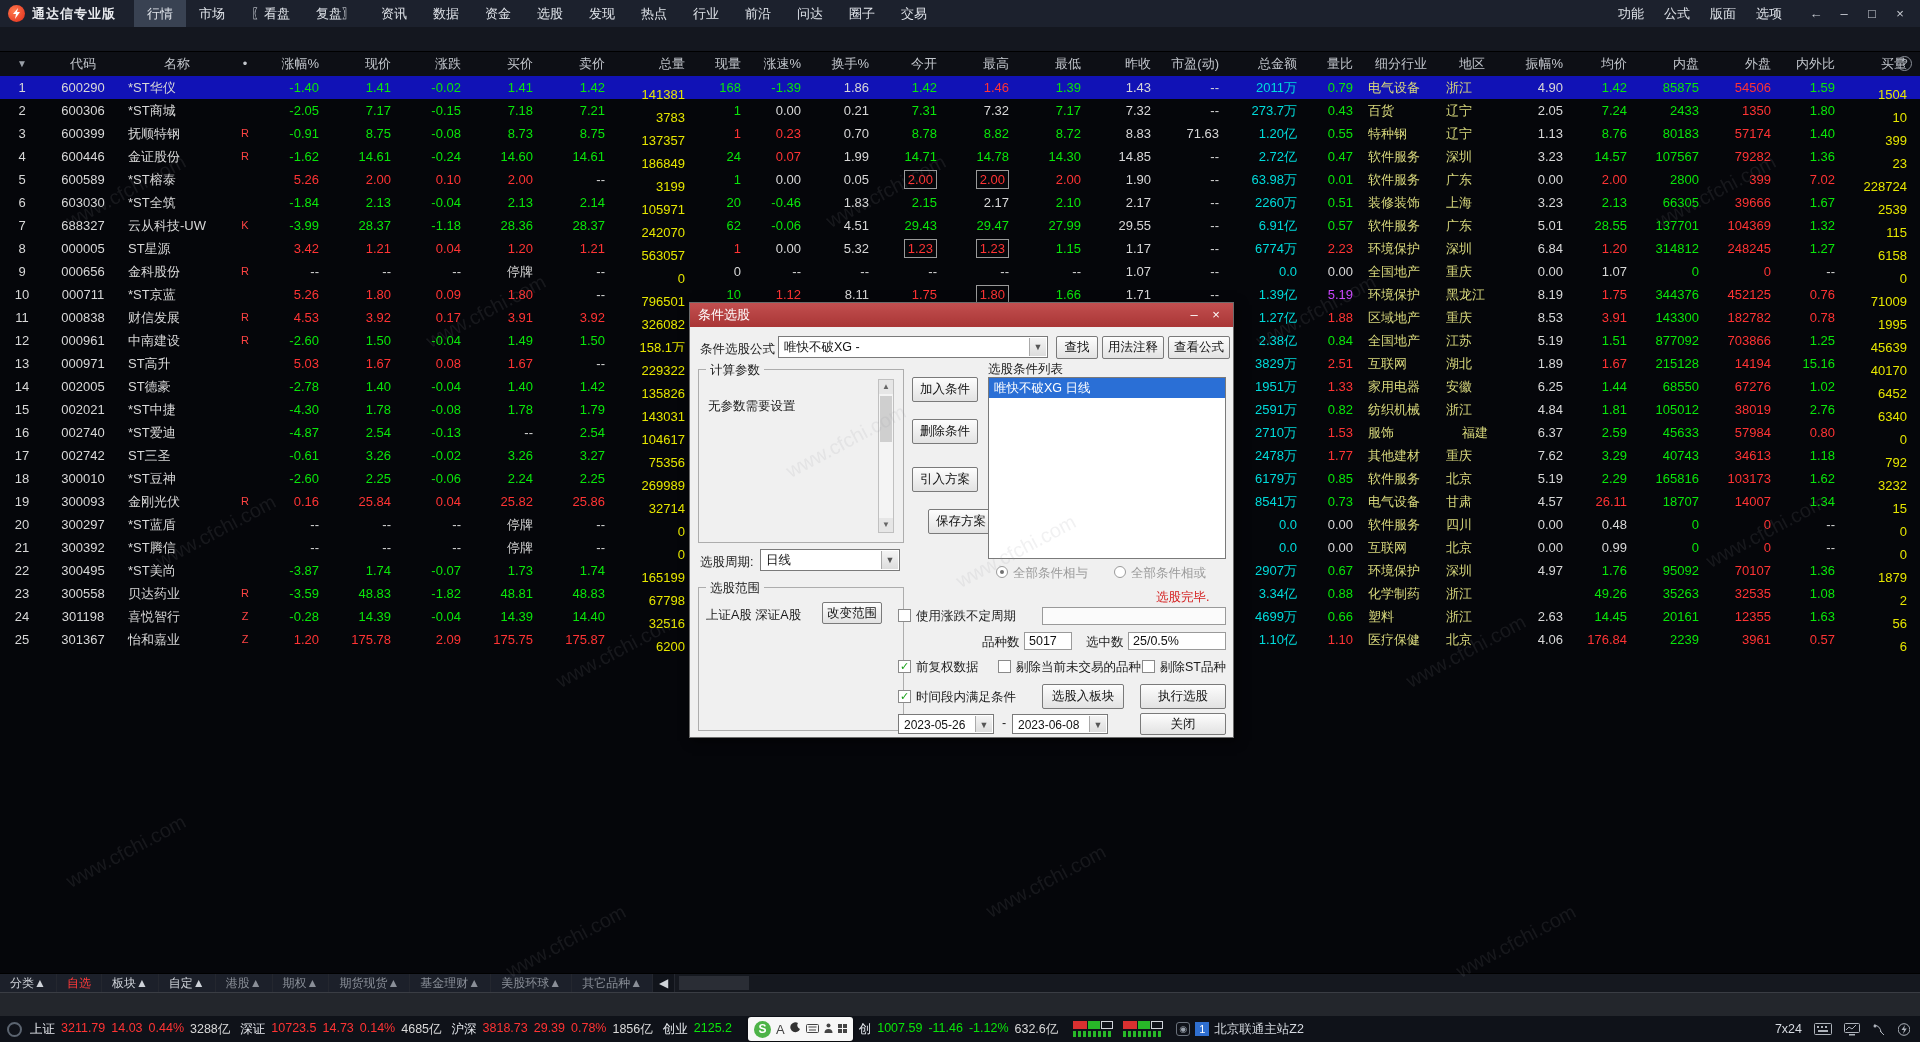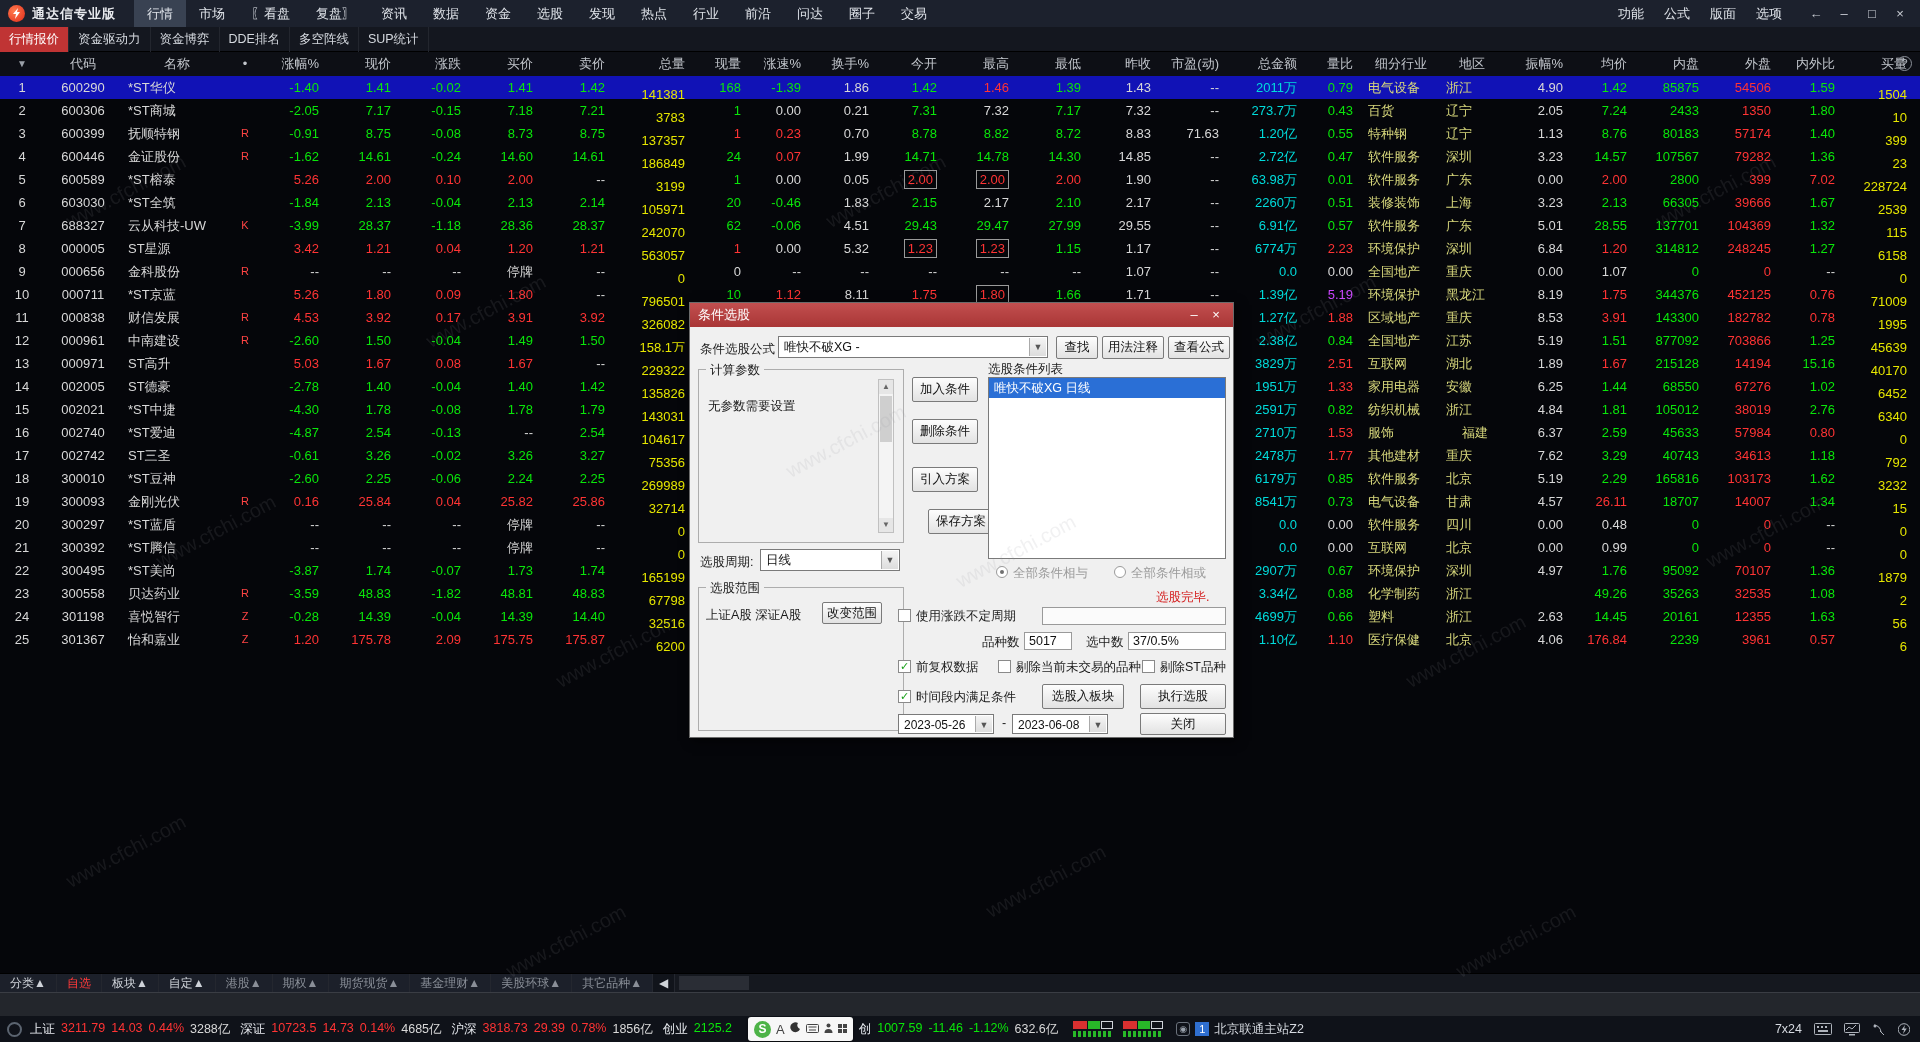--- a/index.html
+++ b/index.html
@@ -133,28 +133,20 @@
       <div class="winctl">
         <span>←</span>
         <span>–</span>
         <span>□</span>
         <span>×</span>
       </div>
     </div>
   </div>
 
   <div class="toolbar2">
-    <div id="t2-left" style="display:flex;">
-        <span class="t2tab active">行情报价</span>
-        <span class="t2tab">资金驱动力</span>
-        <span class="t2tab">资金博弈</span>
-        <span class="t2tab">DDE排名</span>
-        <span class="t2tab">多空阵线</span>
-        <span class="t2tab">SUP统计</span>
-      </div>
   </div>
 
   <div class="grid">
     <div class="g-head" id="g-head">
         <div class="cell ctr" style="width: 44px; color: rgb(154, 160, 168); font-size: 10px;">▼</div>
         <div class="cell ctr" style="width: 78px;">代码</div>
         <div class="cell ctr" style="width: 110px;">名称</div>
         <div class="cell ctr" style="width: 26px;">•</div>
         <div class="cell num" style="width: 70px;">涨幅%</div>
         <div class="cell num" style="width: 72px;">现价</div>
@@ -991,21 +983,21 @@
 
     <div class="dlbl red-note" style="left:466px;top:286px;">选股完毕.</div>
 
     <span class="cb" style="left:208px;top:306px;"></span>
     <div class="dlbl" style="left:226px;top:305px;">使用涨跌不定周期</div>
     <div class="dinput" style="left:352px;top:304px;width:184px;height:18px;background:#fbfbfb;"></div>
 
     <div class="dlbl" style="left:292px;top:331px;">品种数</div>
     <div class="dinput" style="left:334px;top:329px;width:48px;height:18px;">5017</div>
     <div class="dlbl" style="left:396px;top:331px;">选中数</div>
-    <div class="dinput" style="left:438px;top:329px;width:98px;height:18px;">37/0.5%</div>
+    <div class="dinput" style="left:438px;top:329px;width:98px;height:18px;">25/0.5%</div>
 
     <span class="cb" style="left:208px;top:357px;">✓</span>
     <div class="dlbl" style="left:226px;top:356px;">前复权数据</div>
     <span class="cb" style="left:308px;top:357px;"></span>
     <div class="dlbl" style="left:326px;top:356px;">剔除当前未交易的品种</div>
     <span class="cb" style="left:452px;top:357px;"></span>
     <div class="dlbl" style="left:470px;top:356px;">剔除ST品种</div>
 
     <span class="cb" style="left:208px;top:387px;">✓</span>
     <div class="dlbl" style="left:226px;top:386px;">时间段内满足条件</div>

